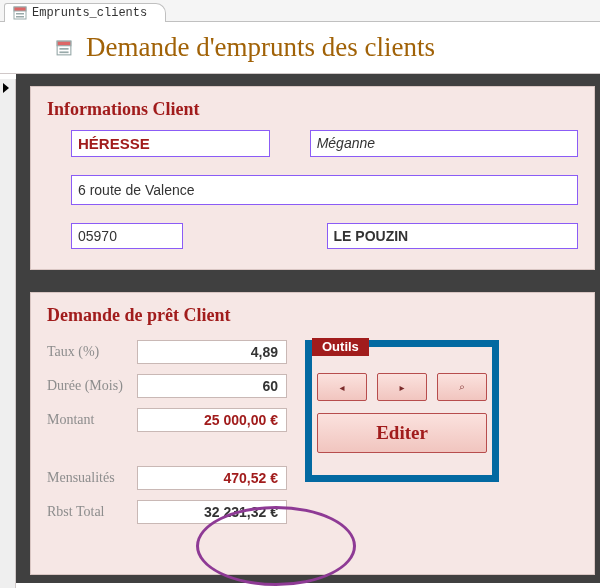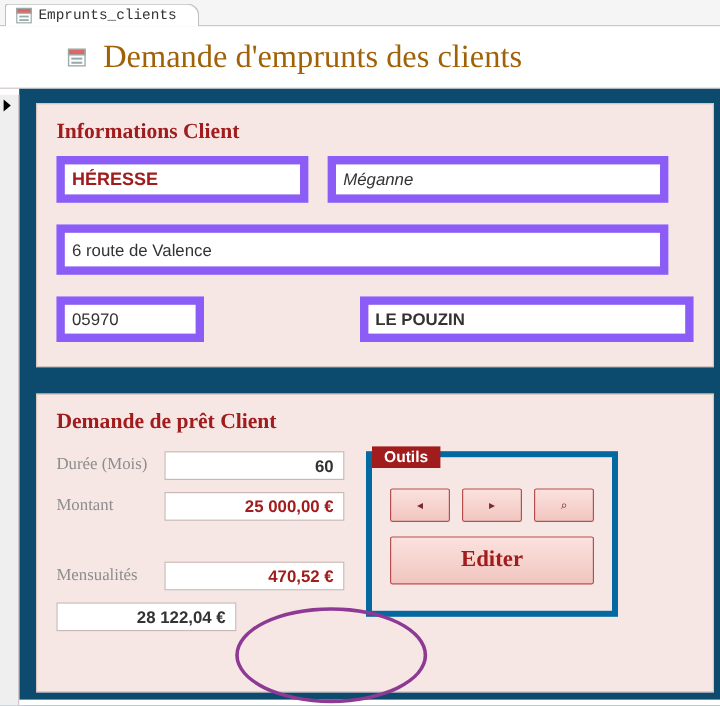--- a/index.html
+++ b/index.html
@@ -72,45 +72,46 @@
     width:0;height:0;
     border-top:5px solid transparent;
     border-bottom:5px solid transparent;
     border-left:6px solid #000;
   }
 
   .page {
     margin-left:16px;
     padding:12px 5px 0 14px;
     height:509px;
-    background:#0c4a6e;
+    background:#404040;
   }
 
   .panel {
     background:#f6e7e5;
     border:1px solid #d9c6c3;
     padding:10px 16px 20px 16px;
     margin-bottom:22px;
   }
   .panel-title {
     font-family: Georgia, "Times New Roman", serif;
     color:#a11c1c;
     font-weight:bold;
     font-size:18px;
     margin:2px 0 10px 0;
   }
   .panel2 { padding-bottom:40px; }
 
   .row { display:flex; gap:16px; margin-top:8px; }
   .txt {
     background:#fff;
-    border:7px solid #8b5cf6;
+    border:1px solid #8b5cf6;
     font-size:14px;
     padding:4px 6px;
     color:#333;
+    margin-left:24px;
   }
   .lastname {
     color:#a11c1c; font-weight:bold; font-size:15px;
     width:210px;
   }
   .firstname { width:284px;font-style:italic; }
   .address { width:510px; padding:6px; }
   .zip { width:125px; }
   .spacer { width:100px; }
   .city { width:284px; font-weight:bold; }
@@ -137,23 +138,23 @@
     padding:3px 8px;
     text-align:right;
     font-size:14px;
     font-weight:bold;
     color:#333;
   }
   .fval.red { color:#a11c1c; }
   .gap { height:24px; }
 
   .toolbox {
-    border:5px solid #0369a1;
+    border:7px solid #0369a1;
     background:#f6e7e5;
-    width:210px;
+    width:194px;
     padding:0 0 12px 0;
     position:relative;
   }
   .toolbox-lbl {
     position:absolute;
     top:-9px; left:0;
     background:#a11c1c;
     color:#fff;
     font-weight:bold;
     font-size:13px;
@@ -249,34 +250,39 @@
         <div class="txt city">LE POUZIN</div>
       </div>
     </div>
 
     <div class="panel panel2">
       <div class="panel-title">Demande de prêt Client</div>
 
       <div class="loanarea">
         <div class="fields">
           <div class="frow">
+            <div class="flabel">Taux (%)</div>
+            <div class="fval">4,89</div>
+          </div>
+          <div class="frow">
             <div class="flabel">Durée (Mois)</div>
             <div class="fval">60</div>
           </div>
           <div class="frow">
             <div class="flabel">Montant</div>
             <div class="fval red">25 000,00 €</div>
           </div>
           <div class="gap"></div>
           <div class="frow">
             <div class="flabel">Mensualités</div>
             <div class="fval red">470,52 €</div>
           </div>
           <div class="frow">
-            <div class="fval">28 122,04 €</div>
+            <div class="flabel">Rbst Total</div>
+            <div class="fval">32 231,32 €</div>
           </div>
         </div>
 
         <div class="toolbox">
           <div class="toolbox-lbl">Outils</div>
           <div class="navbtns">
             <div class="smallbtn">
               <span>◂</span>
             </div>
             <div class="smallbtn">

